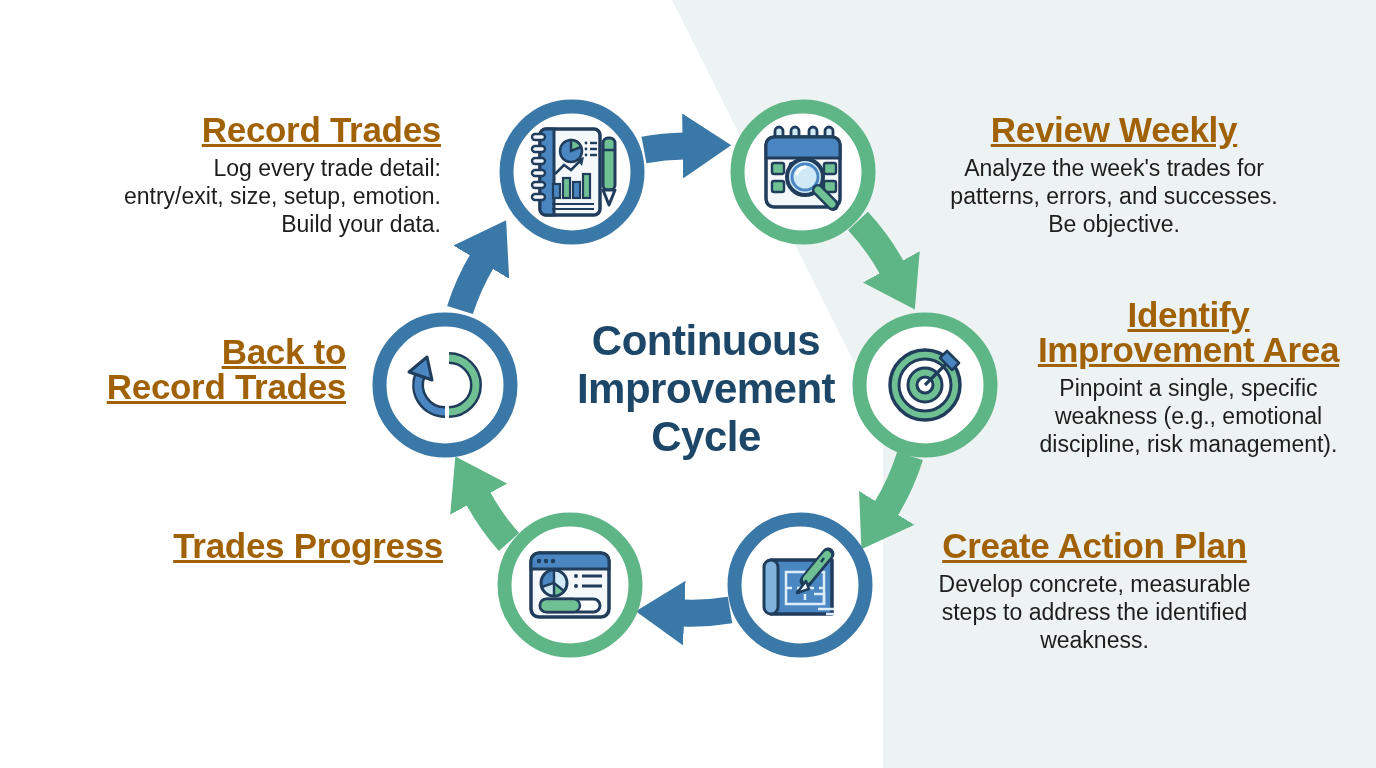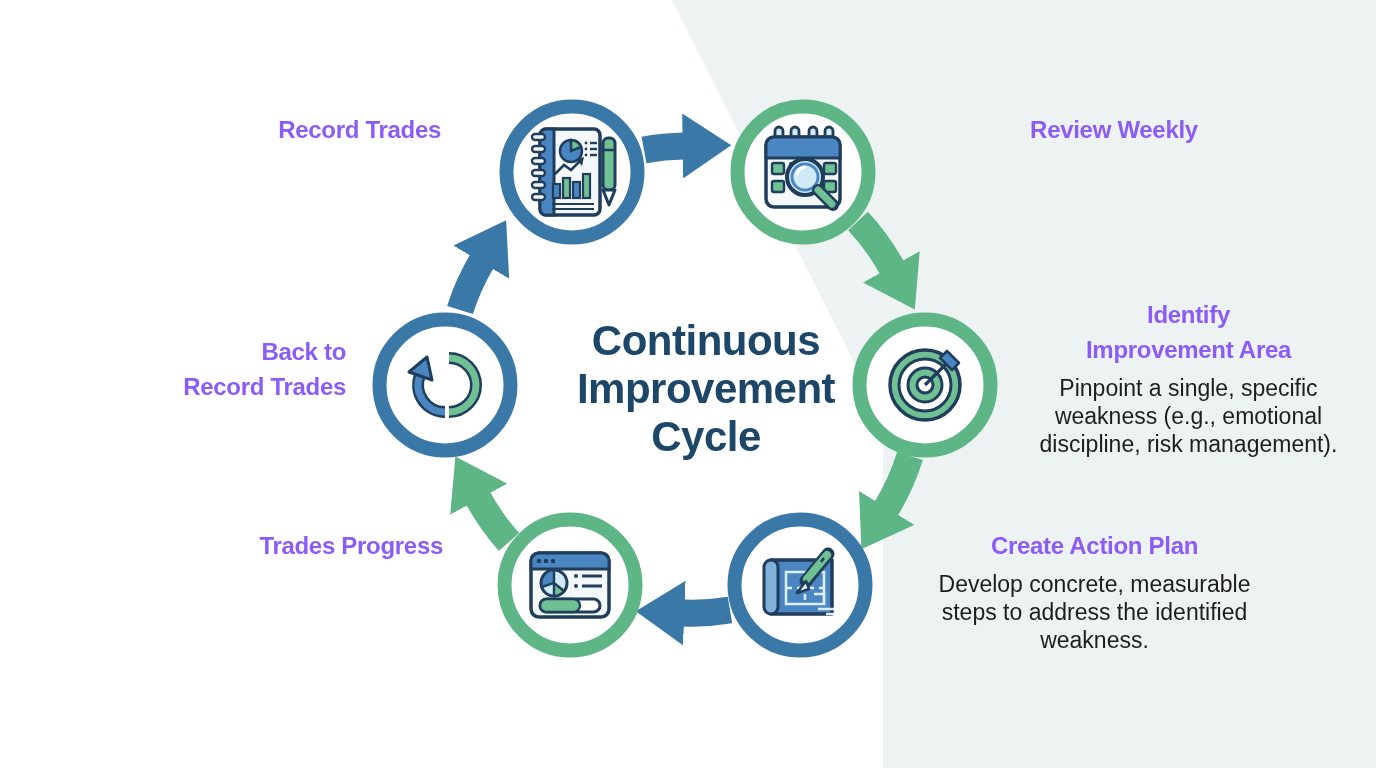--- a/index.html
+++ b/index.html
@@ -9,22 +9,22 @@
   }
   .bg-panel{
     position:absolute; left:0; top:0; width:1376px; height:768px;
     background:#edf3f2;
     clip-path: polygon(672px 0, 1376px 0, 1376px 768px, 883px 768px, 883px 420px);
   }
   .diagram{ position:absolute; left:0; top:0; }
 
   .step{ position:absolute; color:#1a1a1a; }
   .step-title{
-    font-size:24px; font-weight:bold; line-height:35px;
-    letter-spacing:-0.3px; color:#8b5cf6; margin:0 0 7px 0;
+    font-size:35px; font-weight:bold; line-height:35px;
+    letter-spacing:-0.3px; color:#a16207; margin:0 0 7px 0;text-decoration:underline;
   }
   .step-desc{
     font-size:23px; line-height:28px; color:#1d1d1d; margin:0;
   }
   .align-right{ text-align:right; }
   .align-left{ text-align:center; }
 
   .step-1{ top:112px; right:935px; width:345px; }
   .step-2{ top:112px; left:934px;  width:360px; }
   .step-3{ top:297px; left:1016px; width:345px; }
@@ -184,24 +184,26 @@
         <path d="M0 27 A27 27 0 0 1 -25 -10" fill="none" stroke="#4a87c2" stroke-width="7"></path>
         <path d="M-18 -28 L-13 -5 L-36 -13 Z" fill="#4a87c2" stroke="#203d5c" stroke-width="3" stroke-linejoin="round"></path>
       </g>
     </g>
   </svg>
 
   <div class="center-title">Continuous<br>Improvement<br>Cycle</div>
 
   <div class="step step-1 align-right">
     <div class="step-title">Record Trades</div>
+    <p class="step-desc">Log every trade detail:<br>entry/exit, size, setup, emotion.<br>Build your data.</p>
   </div>
 
   <div class="step step-2 align-left">
     <div class="step-title">Review Weekly</div>
+    <p class="step-desc">Analyze the week's trades for<br>patterns, errors, and successes.<br>Be objective.</p>
   </div>
 
   <div class="step step-3 align-left">
     <div class="step-title">Identify<br>Improvement Area</div>
     <p class="step-desc">Pinpoint a single, specific<br>weakness (e.g., emotional<br>discipline, risk management).</p>
   </div>
 
   <div class="step step-4 align-left">
     <div class="step-title">Create Action Plan</div>
     <p class="step-desc">Develop concrete, measurable<br>steps to address the identified<br>weakness.</p>

